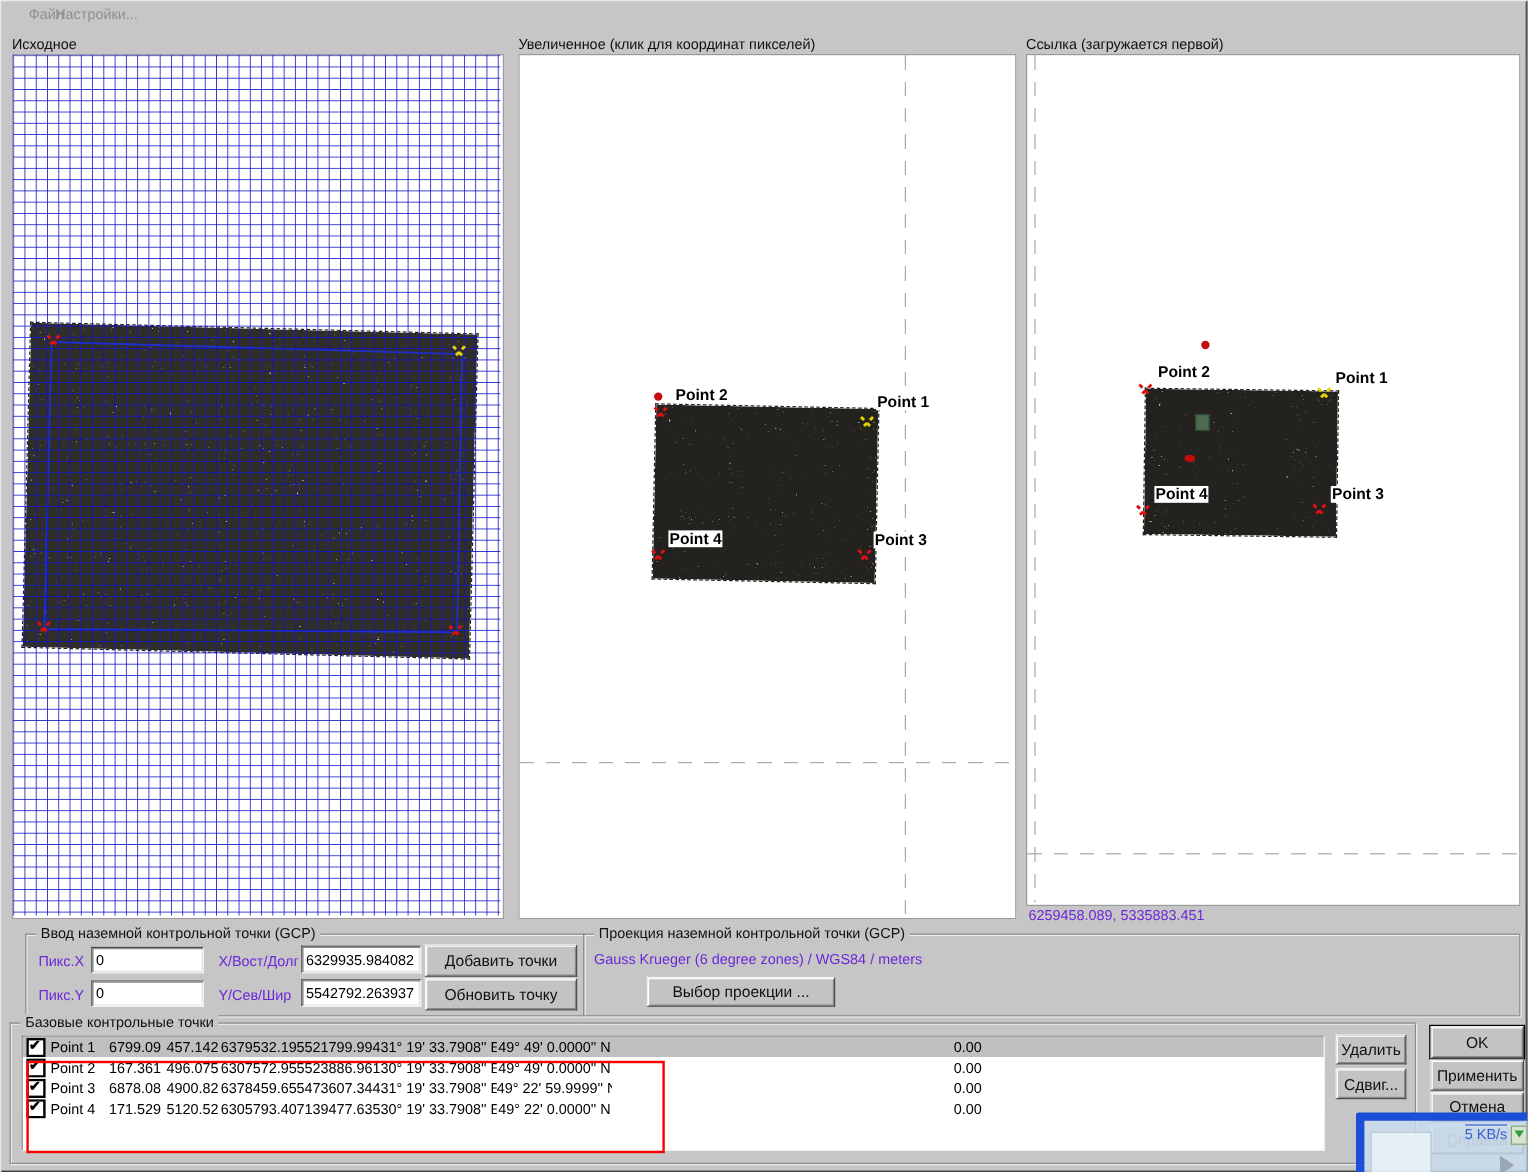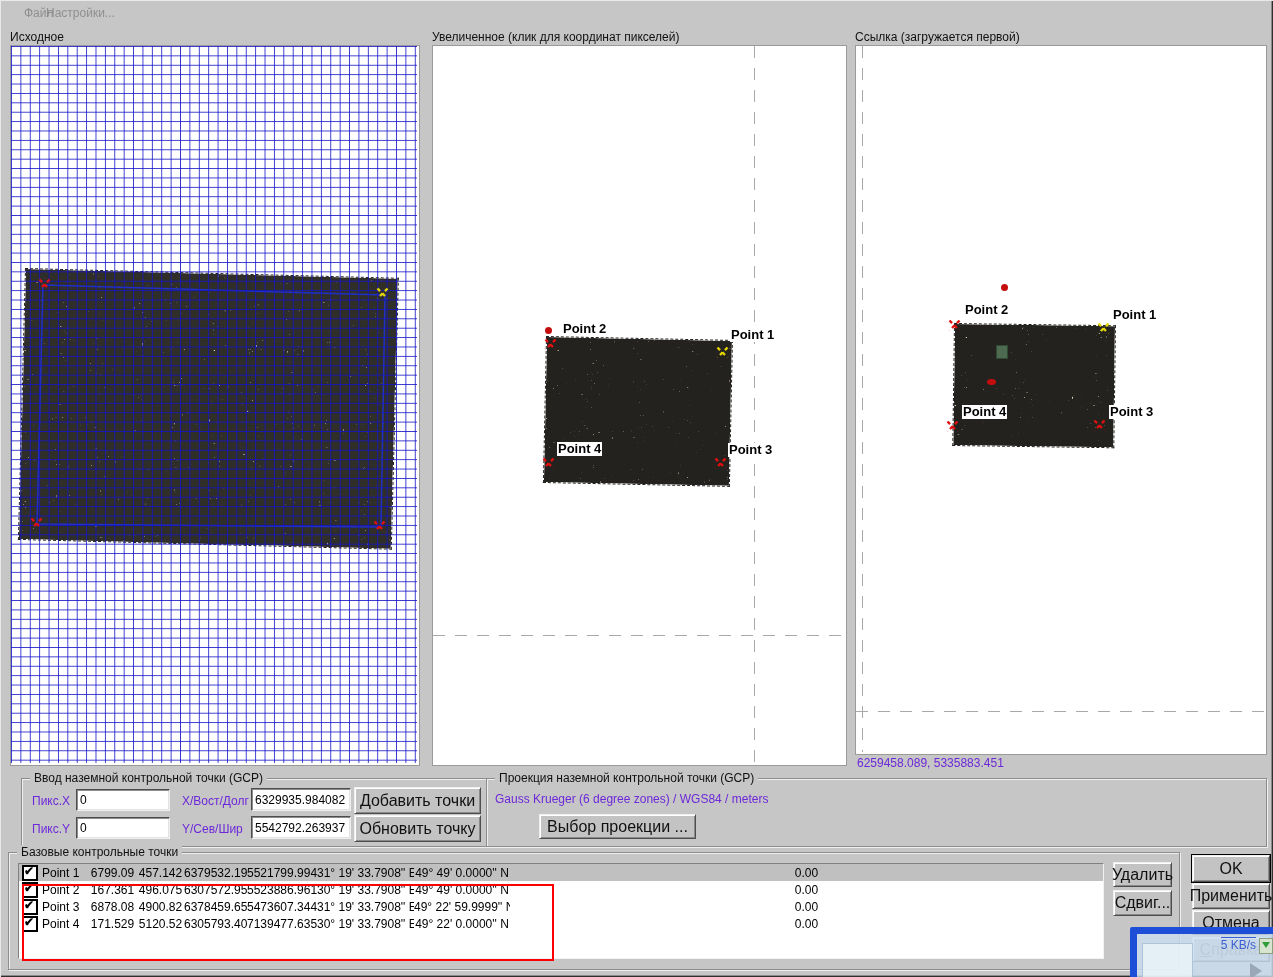--- a/index.html
+++ b/index.html
@@ -18,21 +18,21 @@
   .mapimg{overflow:hidden;border:1px dashed #222;}
   .mapimg svg{display:block;}
   .dash-v{width:1px;background-image:repeating-linear-gradient(to bottom,#a9a9a9 0 12px,transparent 12px 22px);pointer-events:none;}
   .dash-h{height:1px;background-image:repeating-linear-gradient(to right,#a9a9a9 0 12px,transparent 12px 22px);pointer-events:none;}
   .pt-label{font-size:13px;font-weight:bold;color:#000;background:#fff;padding:0 1px;line-height:14px;white-space:nowrap;}
   .dot{border-radius:50%;background:#c40e0e;}
   .marker{width:15px;height:15px;}
   
   .groupbox{border:1px solid #8c8c8c;box-shadow:1px 1px 0 #efefef, inset 1px 1px 0 #efefef;}
   .groupbox-label{position:absolute;top:-8px;left:8px;background:#c6c6c6;padding:0 4px;font-size:12px;color:#111;white-space:nowrap;}
-  .btn{display:flex;align-items:center;justify-content:center;background:#c3c3c3;font-size:16px;color:#111;
+  .btn{display:flex;align-items:center;justify-content:center;background:#c3c3c3;font-size:13px;color:#111;
        border:1px solid;border-color:#f0f0f0 #4d4d4d #4d4d4d #f0f0f0;
        box-shadow:inset 1px 1px 0 #fff, inset -1px -1px 0 #898989;cursor:default;white-space:nowrap;}
   .btn-default{outline:1px solid #000;}
   .field{background:#fff;font-family:"Liberation Sans",sans-serif;font-size:12px;color:#000;padding:0 3px;
        border:1px solid;border-color:#4d4d4d #f0f0f0 #f0f0f0 #4d4d4d;
        box-shadow:inset 1px 1px 0 #8c8c8c, inset -1px -1px 0 #e2e2e2;}
   .lbl{font-size:12px;color:#6d28d9;white-space:nowrap;}
   
   #gcp-table{background:#fff;border-top:1px solid #808080;border-left:1px solid #808080;
              border-right:1px solid #f2f2f2;border-bottom:1px solid #f2f2f2;}

